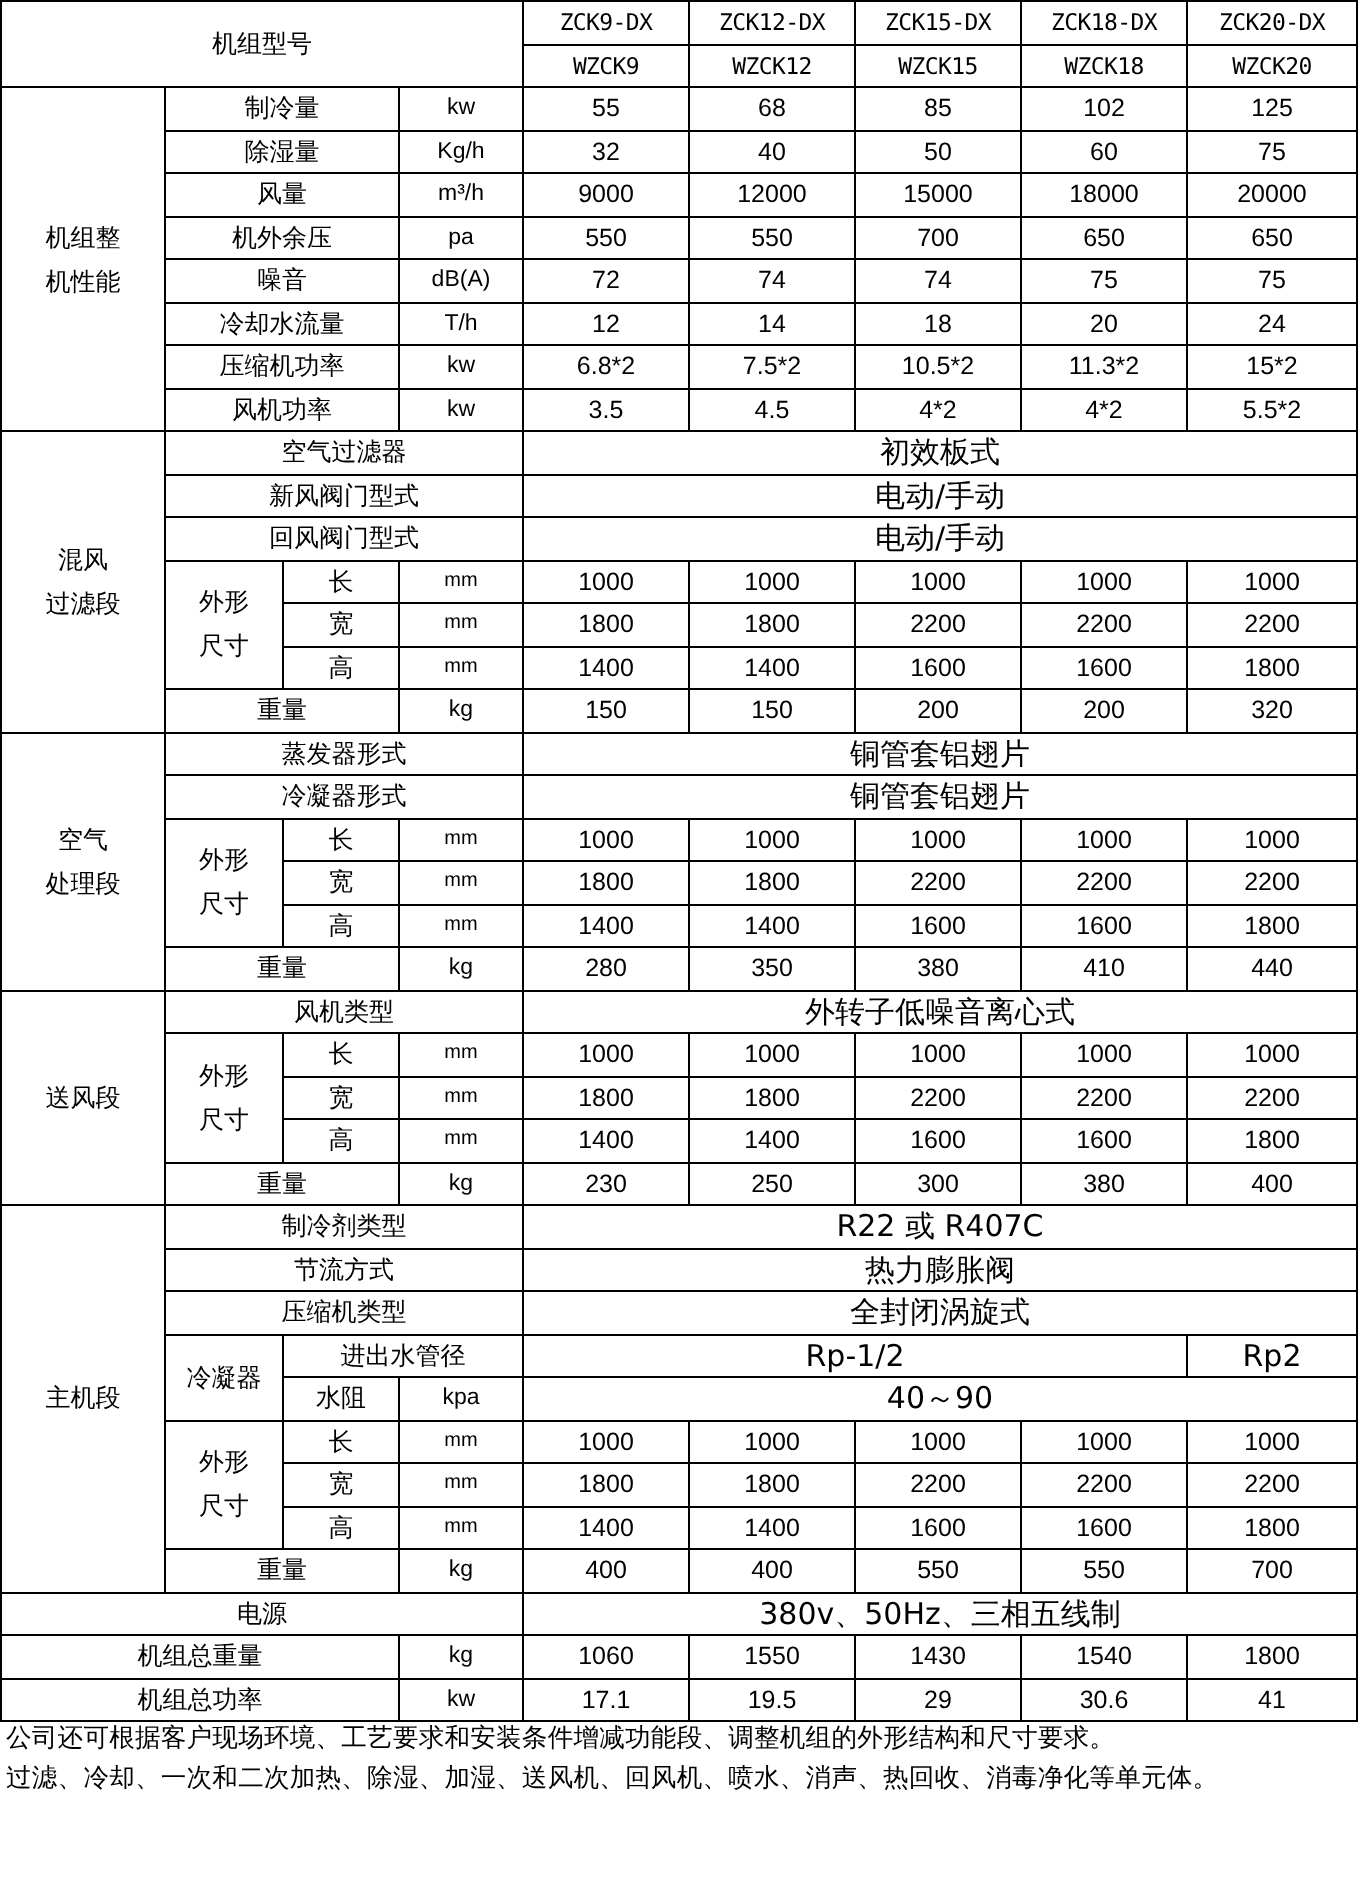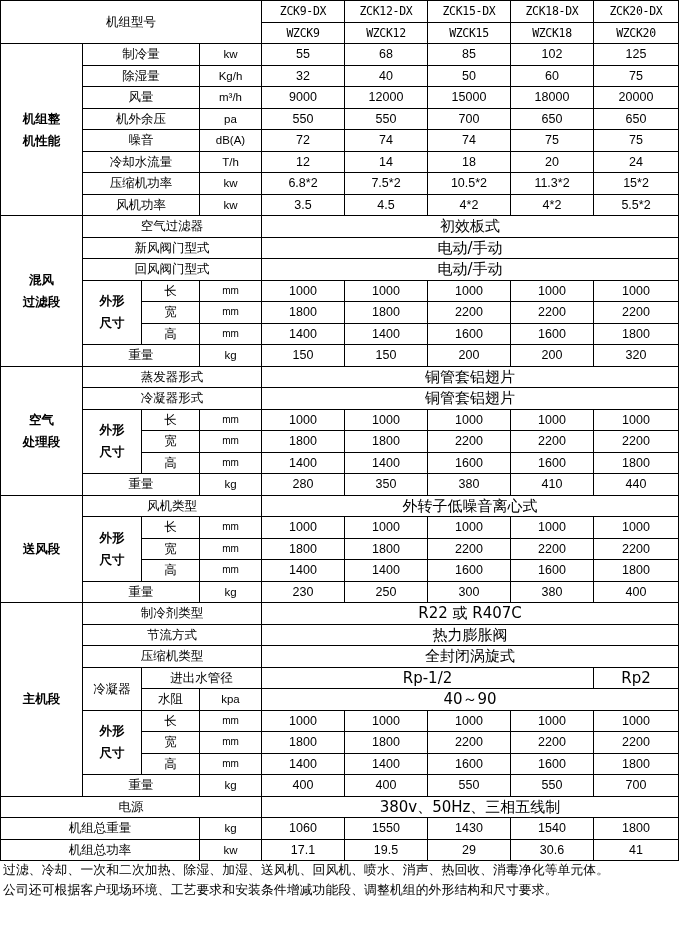--- a/index.html
+++ b/index.html
@@ -3,21 +3,21 @@
 <meta charset="utf-8">
 <style>
   html, body { margin:0; padding:0; background:#ffffff; }
   body { width:679px; height:940px; overflow:hidden; font-family:"DejaVu Sans","Liberation Sans",sans-serif; color:#000; }
   table.spec { border-collapse:collapse; table-layout:fixed; width:678px; margin-left:0; position:absolute; top:0; left:0; }
   table.spec td { border:1px solid #000; text-align:center; vertical-align:middle; font-size:12px; padding:0; height:20.5px; line-height:14px; overflow:hidden; white-space:nowrap; }
   table.spec td.model { font-family:"DejaVu Sans Mono","Liberation Mono",monospace; font-size:11.5px; letter-spacing:-0.3px; }
   table.spec td.num { font-family:"Liberation Sans",sans-serif; font-size:12.5px; }
   table.spec td.unit { font-family:"Liberation Sans",sans-serif; font-size:11.5px; }
   table.spec td.mm { font-size:10px; }
-  table.spec td.section { line-height:22px; white-space:normal; font-size:12.5px;font-weight:bold; }
+  table.spec td.section { line-height:22px; white-space:normal; font-size:12.5px; }
   table.spec td.label { font-size:12.5px; }
   table.spec td.span-text { font-size:15px; }
   .note { position:absolute; top:860px; left:3px; width:676px; font-size:12.8px; line-height:19.6px; letter-spacing:0.1px; }
   .note p { margin:0; white-space:nowrap; }
   .br { display:block; }
 </style>
 </head>
 <body>
 
 <table class="spec">
@@ -367,15 +367,15 @@
       <td class="num">17.1</td>
       <td class="num">19.5</td>
       <td class="num">29</td>
       <td class="num">30.6</td>
       <td class="num">41</td>
     </tr>
   </tbody>
 </table>
 
 <div class="note">
+  <p>公司还可根据客户现场环境、工艺要求和安装条件增减功能段、调整机组的外形结构和尺寸要求。</p>
   <p>过滤、冷却、一次和二次加热、除湿、加湿、送风机、回风机、喷水、消声、热回收、消毒净化等单元体。</p>
-  <p>公司还可根据客户现场环境、工艺要求和安装条件增减功能段、调整机组的外形结构和尺寸要求。</p>
 </div>
 
 </body></html>

